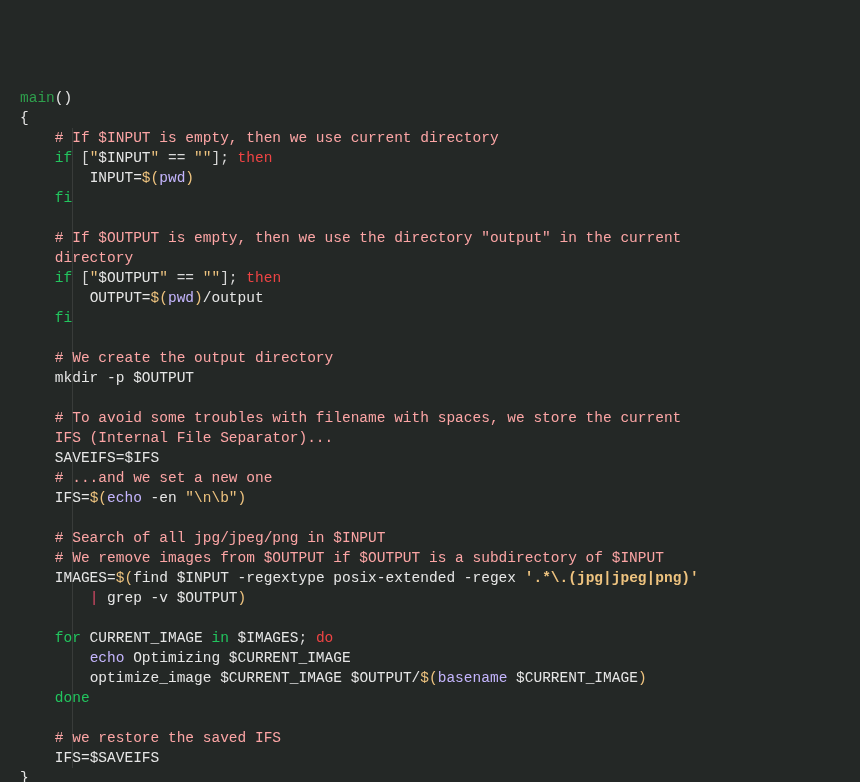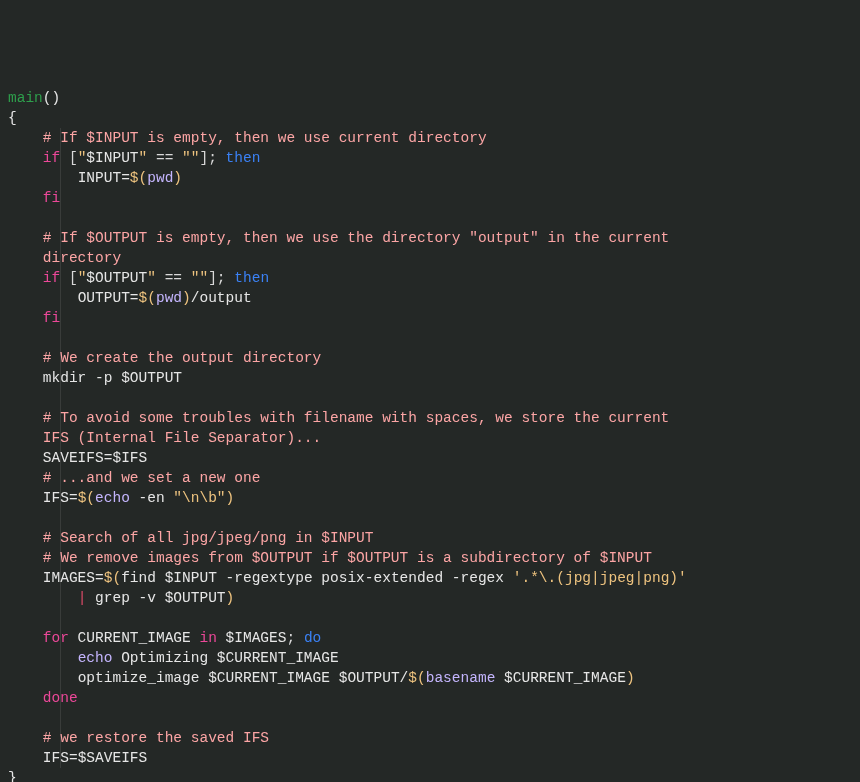--- a/index.html
+++ b/index.html
@@ -9,38 +9,38 @@
     font-family: Consolas, 'Courier New', monospace;
     font-size: 14.5px;
     line-height: 20px;
     color: #d4d4d4;
     width: 860px;
     height: 782px;
     box-sizing: border-box;
     white-space: pre;
     overflow: hidden;
   }
-  .line { display: block; position: relative; }
+  .line { display: block; position: relative; margin-left: 12px; }
   .guide {
     position: absolute;
     left: 52px;
     top: 0;
     bottom: 0;
     width: 1px;
     background: rgba(120,120,120,0.25);
   }
   .c-fn   { color: #2e9f4c; }   
   .c-text { color: #e6e6e6; }   
   .c-cmt  { color: #fca5a5; }   
-  .c-kw   { color: #ec4899; }   
+  .c-kw   { color: #22c55e; }   
   .c-op   { color: #d9d9d9; }   
   .c-dq   { color: #eec37f; }   
   .c-dqv  { color: #e6e6e6; }   
-  .c-sq   { color: #eec37f; }   
-  .c-then { color: #3b82f6; }   
+  .c-sq   { color: #eec37f; font-weight: bold; }   
+  .c-then { color: #ef4444; }   
   .c-var  { color: #e6e6e6; }   
   .c-blue { color: #c4b5fd; }   
   .c-pipe { color: #dd4a68; }   
   .c-sp   { color: #eec37f; }
 </style>
 </head>
 <body>
 
 
 

